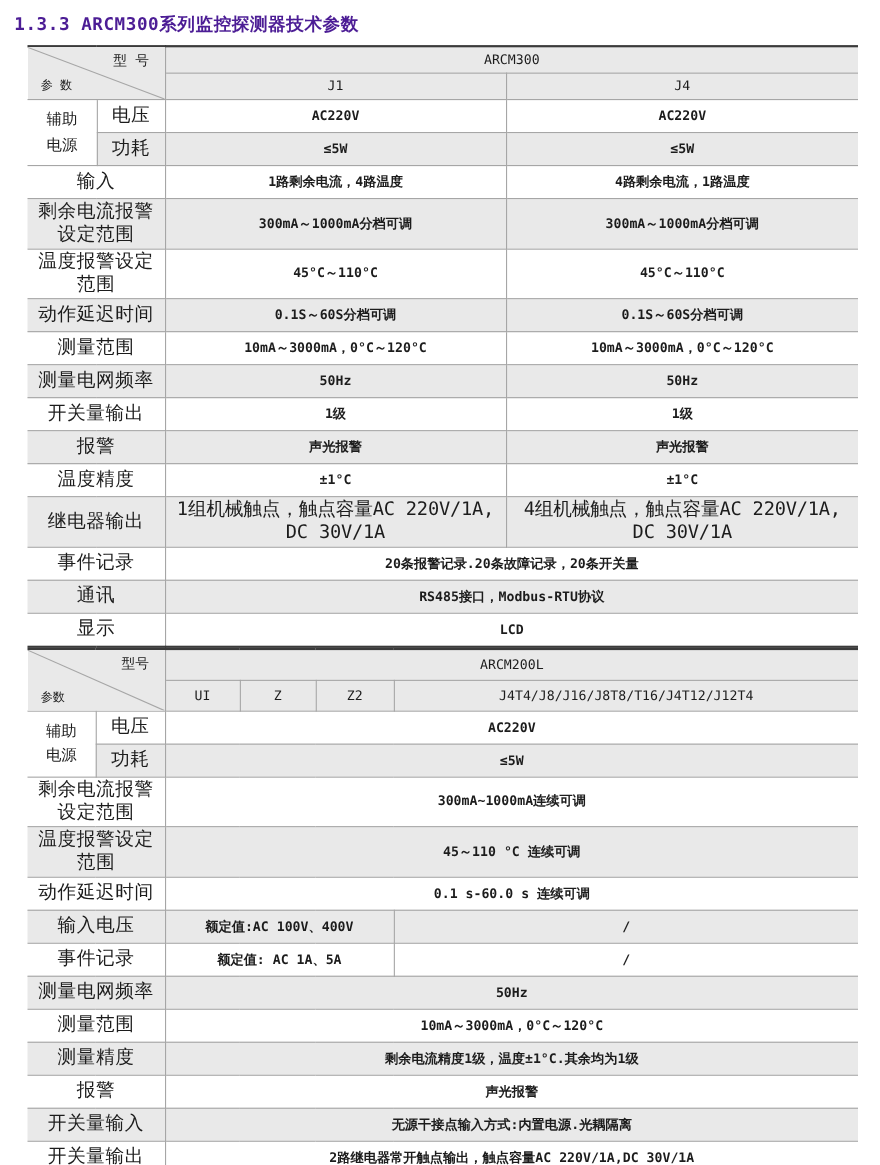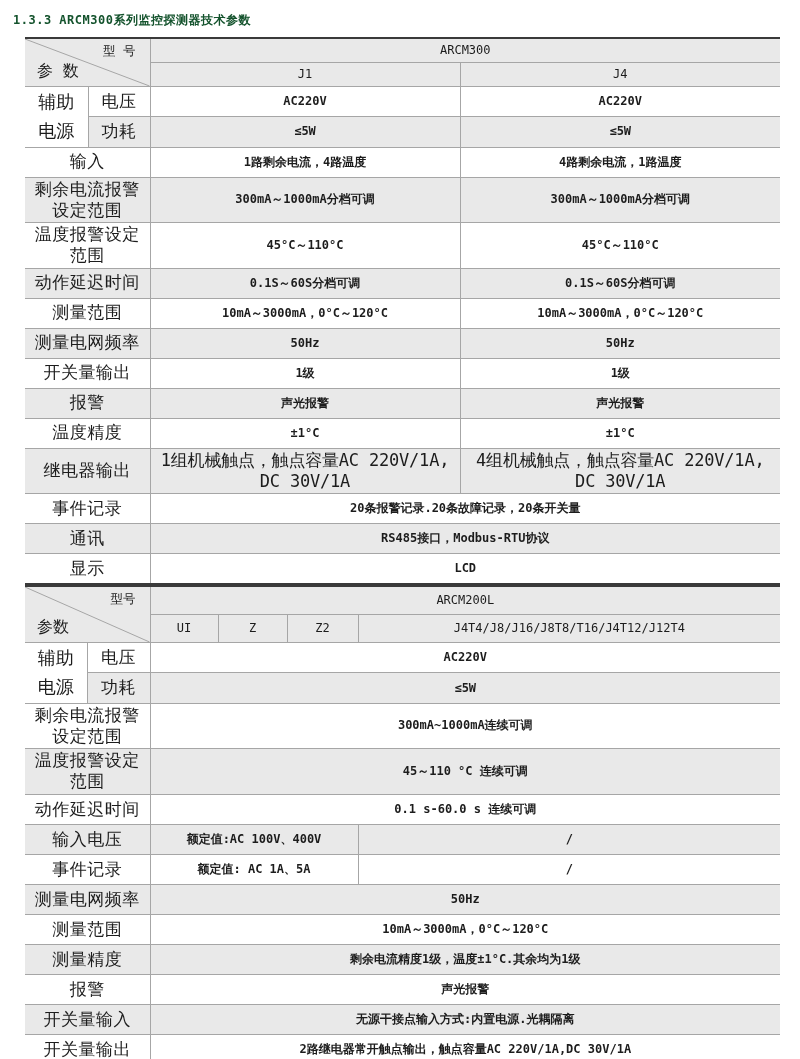--- a/index.html
+++ b/index.html
@@ -3,43 +3,43 @@
 <meta charset="utf-8">
 <style>
   html,body{margin:0;padding:0;}
   body{
     width:800px;height:1059px;background:#ffffff;color:#1c1c1c;
     font-family:"DejaVu Sans Mono","DejaVu Sans",sans-serif;
     -webkit-font-smoothing:antialiased;
   }
   .page{position:relative;width:800px;height:1059px;overflow:hidden;}
   .section-title{
-    font-weight:bold;font-size:12px;letter-spacing:0.5px;
-    margin:0;padding:12px 0 8px 13px;color:#14532d;
+    font-weight:bold;font-size:16px;letter-spacing:0.5px;
+    margin:0;padding:12px 0 8px 13px;color:#4c1d95;
   }
   .section-title.second{padding-top:14px;}
   table.spec{
     width:755px;margin-left:25px;border-collapse:collapse;table-layout:fixed;
     border-top:2px solid #3a3a3a;border-bottom:2px solid #3a3a3a;
     font-size:12px;
   }
   table.spec td{
     border:1px solid #a6a6a6;text-align:center;vertical-align:middle;
     padding:1px 2px;height:27px;line-height:1.25;color:#1c1c1c;
   }
   table.spec tr td:first-child{border-left:none;}
   table.spec tr td:last-child{border-right:none;}
   table.spec td.hdr{height:21px;}
   table.spec td.hdr2{height:25px;}
   .shade{background:#e9e9e9;}
   .corner{position:relative;padding:0;background:#e9e9e9;margin-left:46px;}
   .corner svg{position:absolute;left:0;top:0;width:100%;height:100%;display:block;}
   .corner .top-label{position:absolute;top:4px;right:14px;font-size:12.5px;}
-  .corner .bottom-label{position:absolute;bottom:5px;left:12px;font-size:16px;}
-  .group-label span{display:block;text-align:center;font-size:18px;line-height:1.6;}
+  .corner .bottom-label{position:absolute;bottom:5px;left:12px;font-size:11px;}
+  .group-label span{display:block;text-align:center;font-size:14px;line-height:1.6;}
   .plabel{font-size:17px;letter-spacing:0.5px;}
   .val{font-size:12px;font-weight:bold;}
   .val-sm{font-size:17px;letter-spacing:-0.2px;}
 </style>
 </head>
 <body>
 
 <div class="page">
 
   <h1 class="section-title">1.3.3 ARCM300系列监控探测器技术参数</h1>

